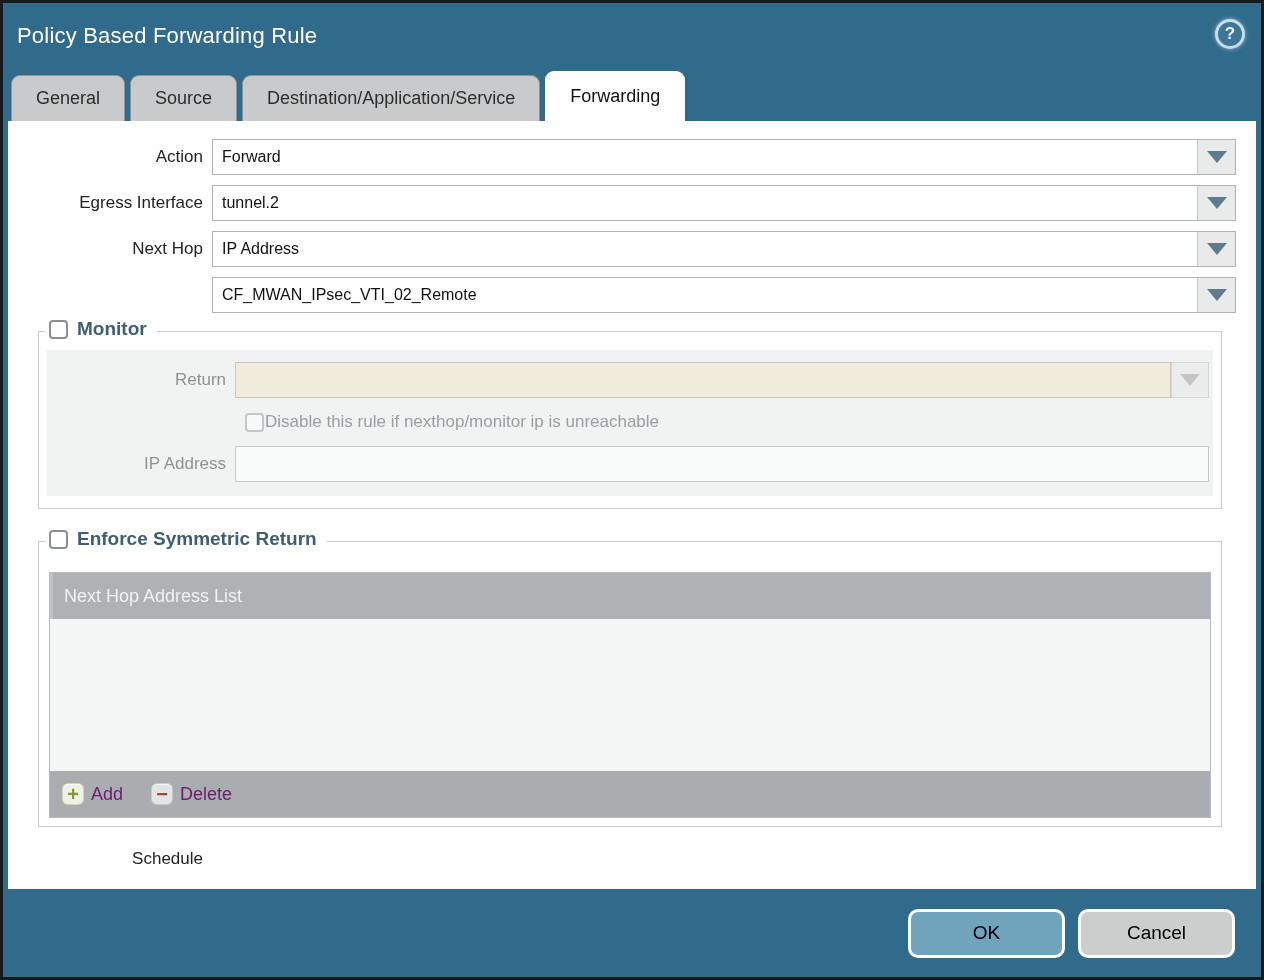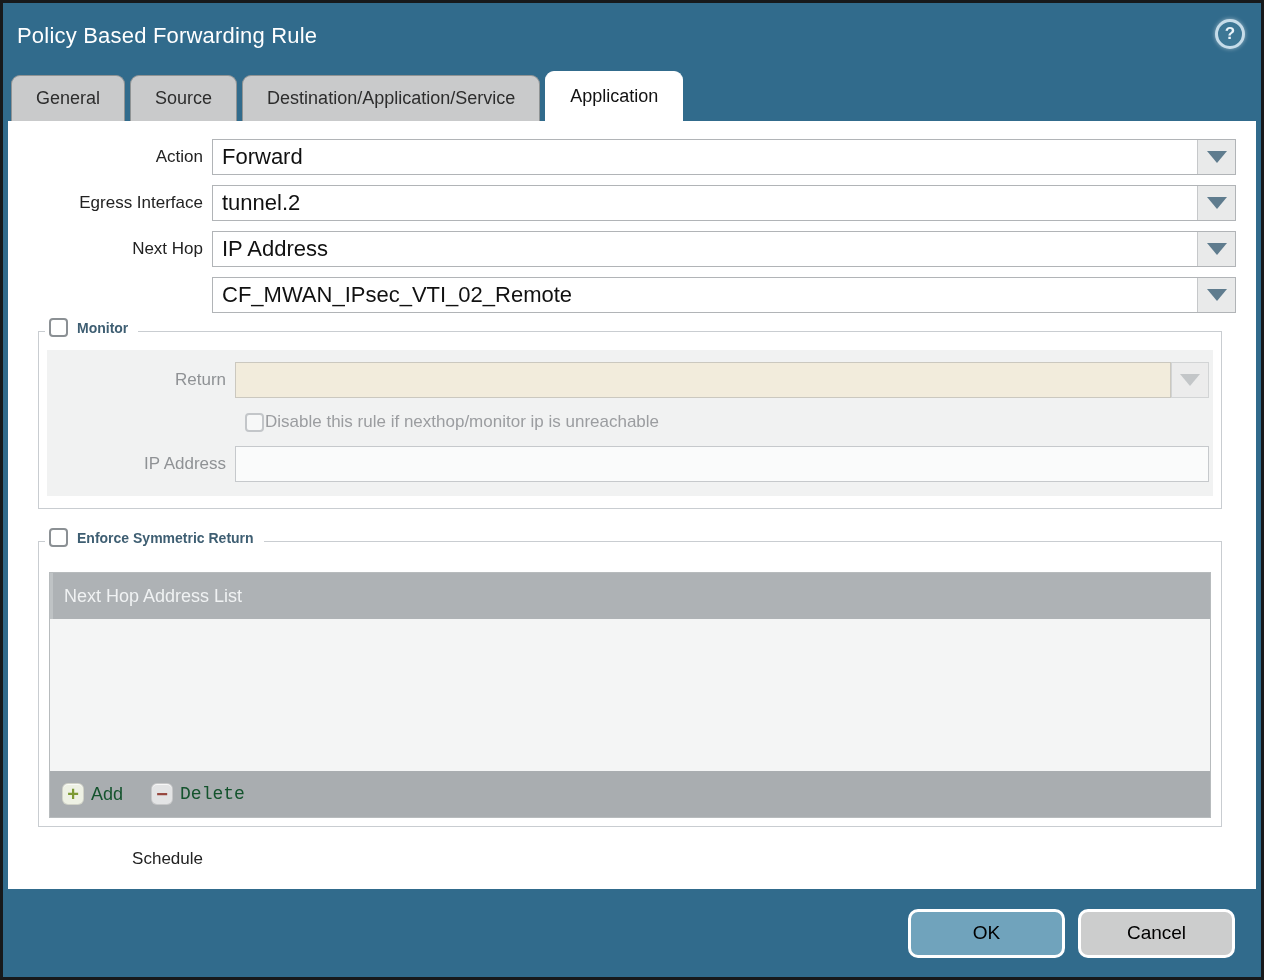--- a/index.html
+++ b/index.html
@@ -58,21 +58,21 @@
   .form-label {
     width: 196px; text-align: right; padding-right: 9px;
     font-size: 17px; color: #222; flex: none;
   }
   .combo {
     flex: 1; height: 36px; display: flex; align-items: stretch;
     border: 1px solid #b1b4b7; background: #fff;
   }
   .combo-value {
     flex: 1; display: flex; align-items: center;
-    padding-left: 9px; font-size: 22px; color: #111;
+    padding-left: 9px; font-size: 16px; color: #111;
     overflow: hidden; white-space: nowrap;
   }
   .combo-btn {
     width: 38px; flex: none; background: #e9eaea;
     border-left: 1px solid #c6c8ca;
     display: flex; align-items: center; justify-content: center;
     cursor: pointer;
   }
   .tri-down {
     width: 0; height: 0;
@@ -83,21 +83,21 @@
   
   .fieldset {
     position: relative; border: 1px solid #c9cdd1;
     margin: 18px 14px 0 22px; padding: 18px 8px 8px 8px;
   }
   .legend {
     position: absolute; top: -14px; left: 6px;
     background: #fff; padding: 0 10px 0 4px;
     display: flex; align-items: center; gap: 9px;
   }
-  .legend-label { font-size: 14px; font-weight: bold; color: #3E5E72; }
+  .legend-label { font-size: 19px; font-weight: bold; color: #3E5E72; }
   .checkbox {
     width: 19px; height: 19px; background: #fff;
     border: 2px solid #8b9094; border-radius: 4px;
     flex: none; cursor: pointer;
   }
   .checkbox.disabled { border-color: #c3c6c9; background: #f7f8f8; cursor: default; }
   .gray-panel { background: #f1f2f2; padding: 12px 4px 14px 0; }
   .gray-panel .form-label { color: #8f9295; width: 188px; }
   .dis-row { display: flex; align-items: center; margin: 14px 0 14px 198px; gap: 1px; }
   .dis-label { font-size: 17px; color: #9b9da0; }
@@ -130,22 +130,22 @@
   .tbl-btn.disabled { cursor: default; }
   .icon-sq {
     width: 22px; height: 22px; border-radius: 6px;
     display: flex; align-items: center; justify-content: center;
     font-size: 20px; font-weight: bold; line-height: 1;
     border: 1px solid rgba(0,0,0,0.12);
     box-shadow: inset 0 1px 0 rgba(255,255,255,0.7);
   }
   .icon-add { background: #eef1e4; color: #7d9a33; }
   .icon-del { background: #e3e4e5; color: #96463d; }
-  .tbl-btn-label { font-size: 18px; color: #14532d; }
-  .tbl-btn.disabled .tbl-btn-label { color: #14532d; font-family: Liberation Mono, monospace; }
+  .tbl-btn-label { font-size: 18px; color: #701a75; }
+  .tbl-btn.disabled .tbl-btn-label { color: #701a75; }
   .schedule-row { margin: 22px 0 0 0; }
   
   .footer {
     flex: 1; display: flex; align-items: center; justify-content: flex-end;
     gap: 13px; padding-right: 26px;
   }
   .btn {
     width: 157px; height: 49px; border-radius: 10px;
     border: 3px solid #ffffff; font-size: 19px; color: #000;
     font-family: "Liberation Sans", sans-serif;
@@ -171,21 +171,21 @@
     <div class="tab">
       <span>General</span>
     </div>
     <div class="tab">
       <span>Source</span>
     </div>
     <div class="tab">
       <span>Destination/Application/Service</span>
     </div>
     <div class="tab active">
-      <span>Application</span>
+      <span>Forwarding</span>
     </div>
   </div>
 
   <div class="content">
 
     <div class="form-row">
       <div class="form-label">Action</div>
       <div class="combo">
         <div class="combo-value">Forward</div>
         <div class="combo-btn">

